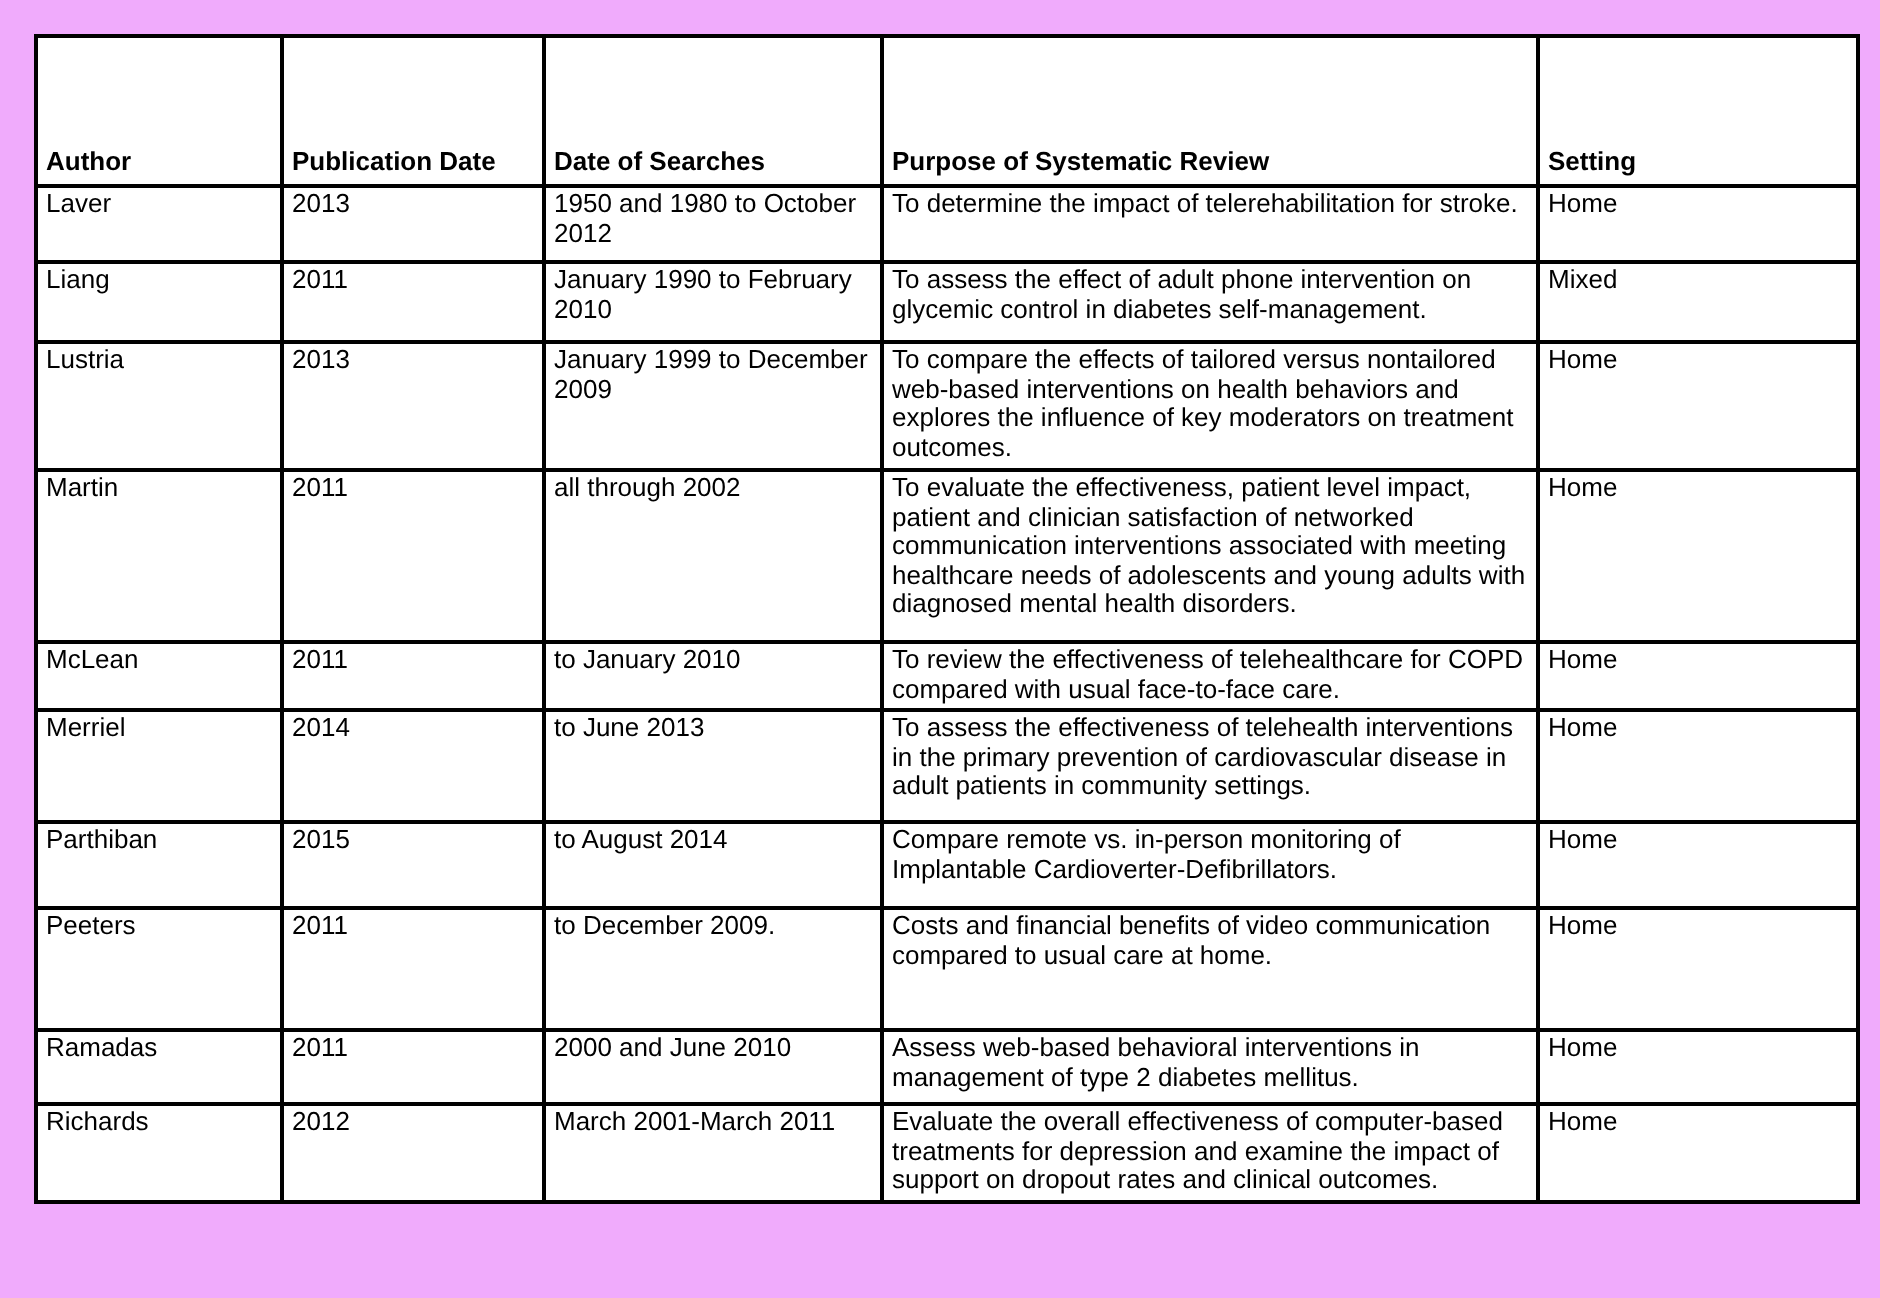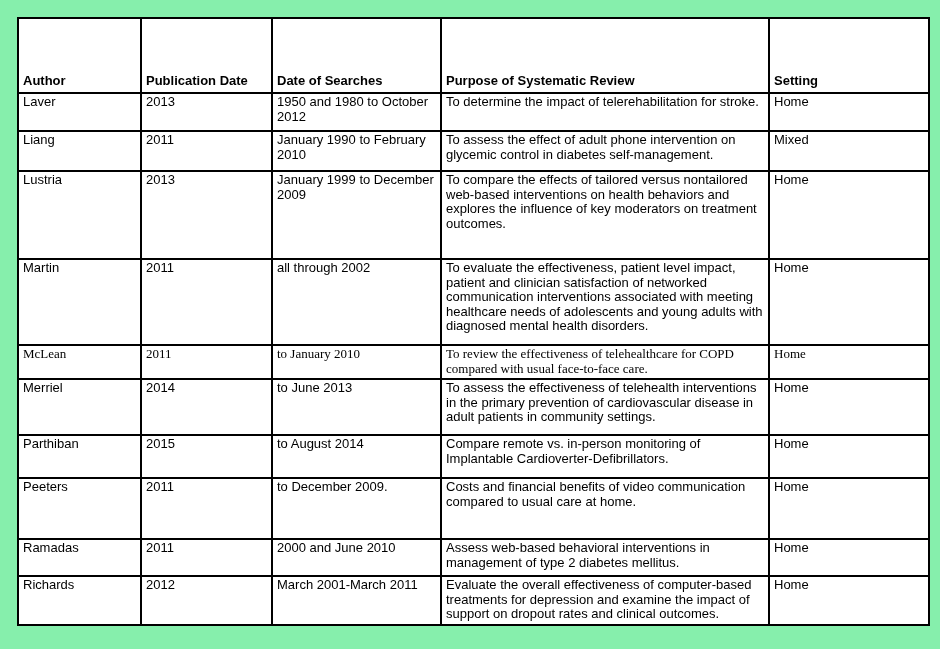--- a/index.html
+++ b/index.html
@@ -5,21 +5,21 @@
   html, body {
     margin: 0;
     padding: 0;
     background: #ffffff;
     font-family: "Liberation Sans", "DejaVu Sans", sans-serif;
   }
   .page {
     position: relative;
     width: 940px;
     height: 649px;
-    background: #86efac;
+    background: #f0abfc;
     overflow: hidden;
   }
   table.review-table {
     position: absolute;
     left: 17px;
     top: 17px;
     width: 911px;
     border-collapse: collapse;
     table-layout: fixed;
     background: #ffffff;
@@ -44,23 +44,23 @@
   }
   col.c-author   { width: 123px; }
   col.c-pubdate  { width: 131px; }
   col.c-searches { width: 169px; }
   col.c-purpose  { width: 328px; }
   col.c-setting  { width: 160px; }
 
   
   tbody tr:nth-child(1)  { height: 38px; }
   tbody tr:nth-child(2)  { height: 40px; margin-top: 40px; }
-  tbody tr:nth-child(3)  { height: 88px; }
+  tbody tr:nth-child(3)  { height: 64px; }
   tbody tr:nth-child(4)  { height: 86px; }
-  tbody tr:nth-child(5)  { height: 26px; font-family: Liberation Serif, serif; }
+  tbody tr:nth-child(5)  { height: 26px; }
   tbody tr:nth-child(6)  { height: 56px; }
   tbody tr:nth-child(7)  { height: 43px; }
   tbody tr:nth-child(8)  { height: 61px; }
   tbody tr:nth-child(9)  { height: 37px; padding-left: 40px; }
   tbody tr:nth-child(10) { height: 37px; }
   tbody tr:nth-child(11) { height: 51px; }
 </style>
 </head>
 <body>
 

